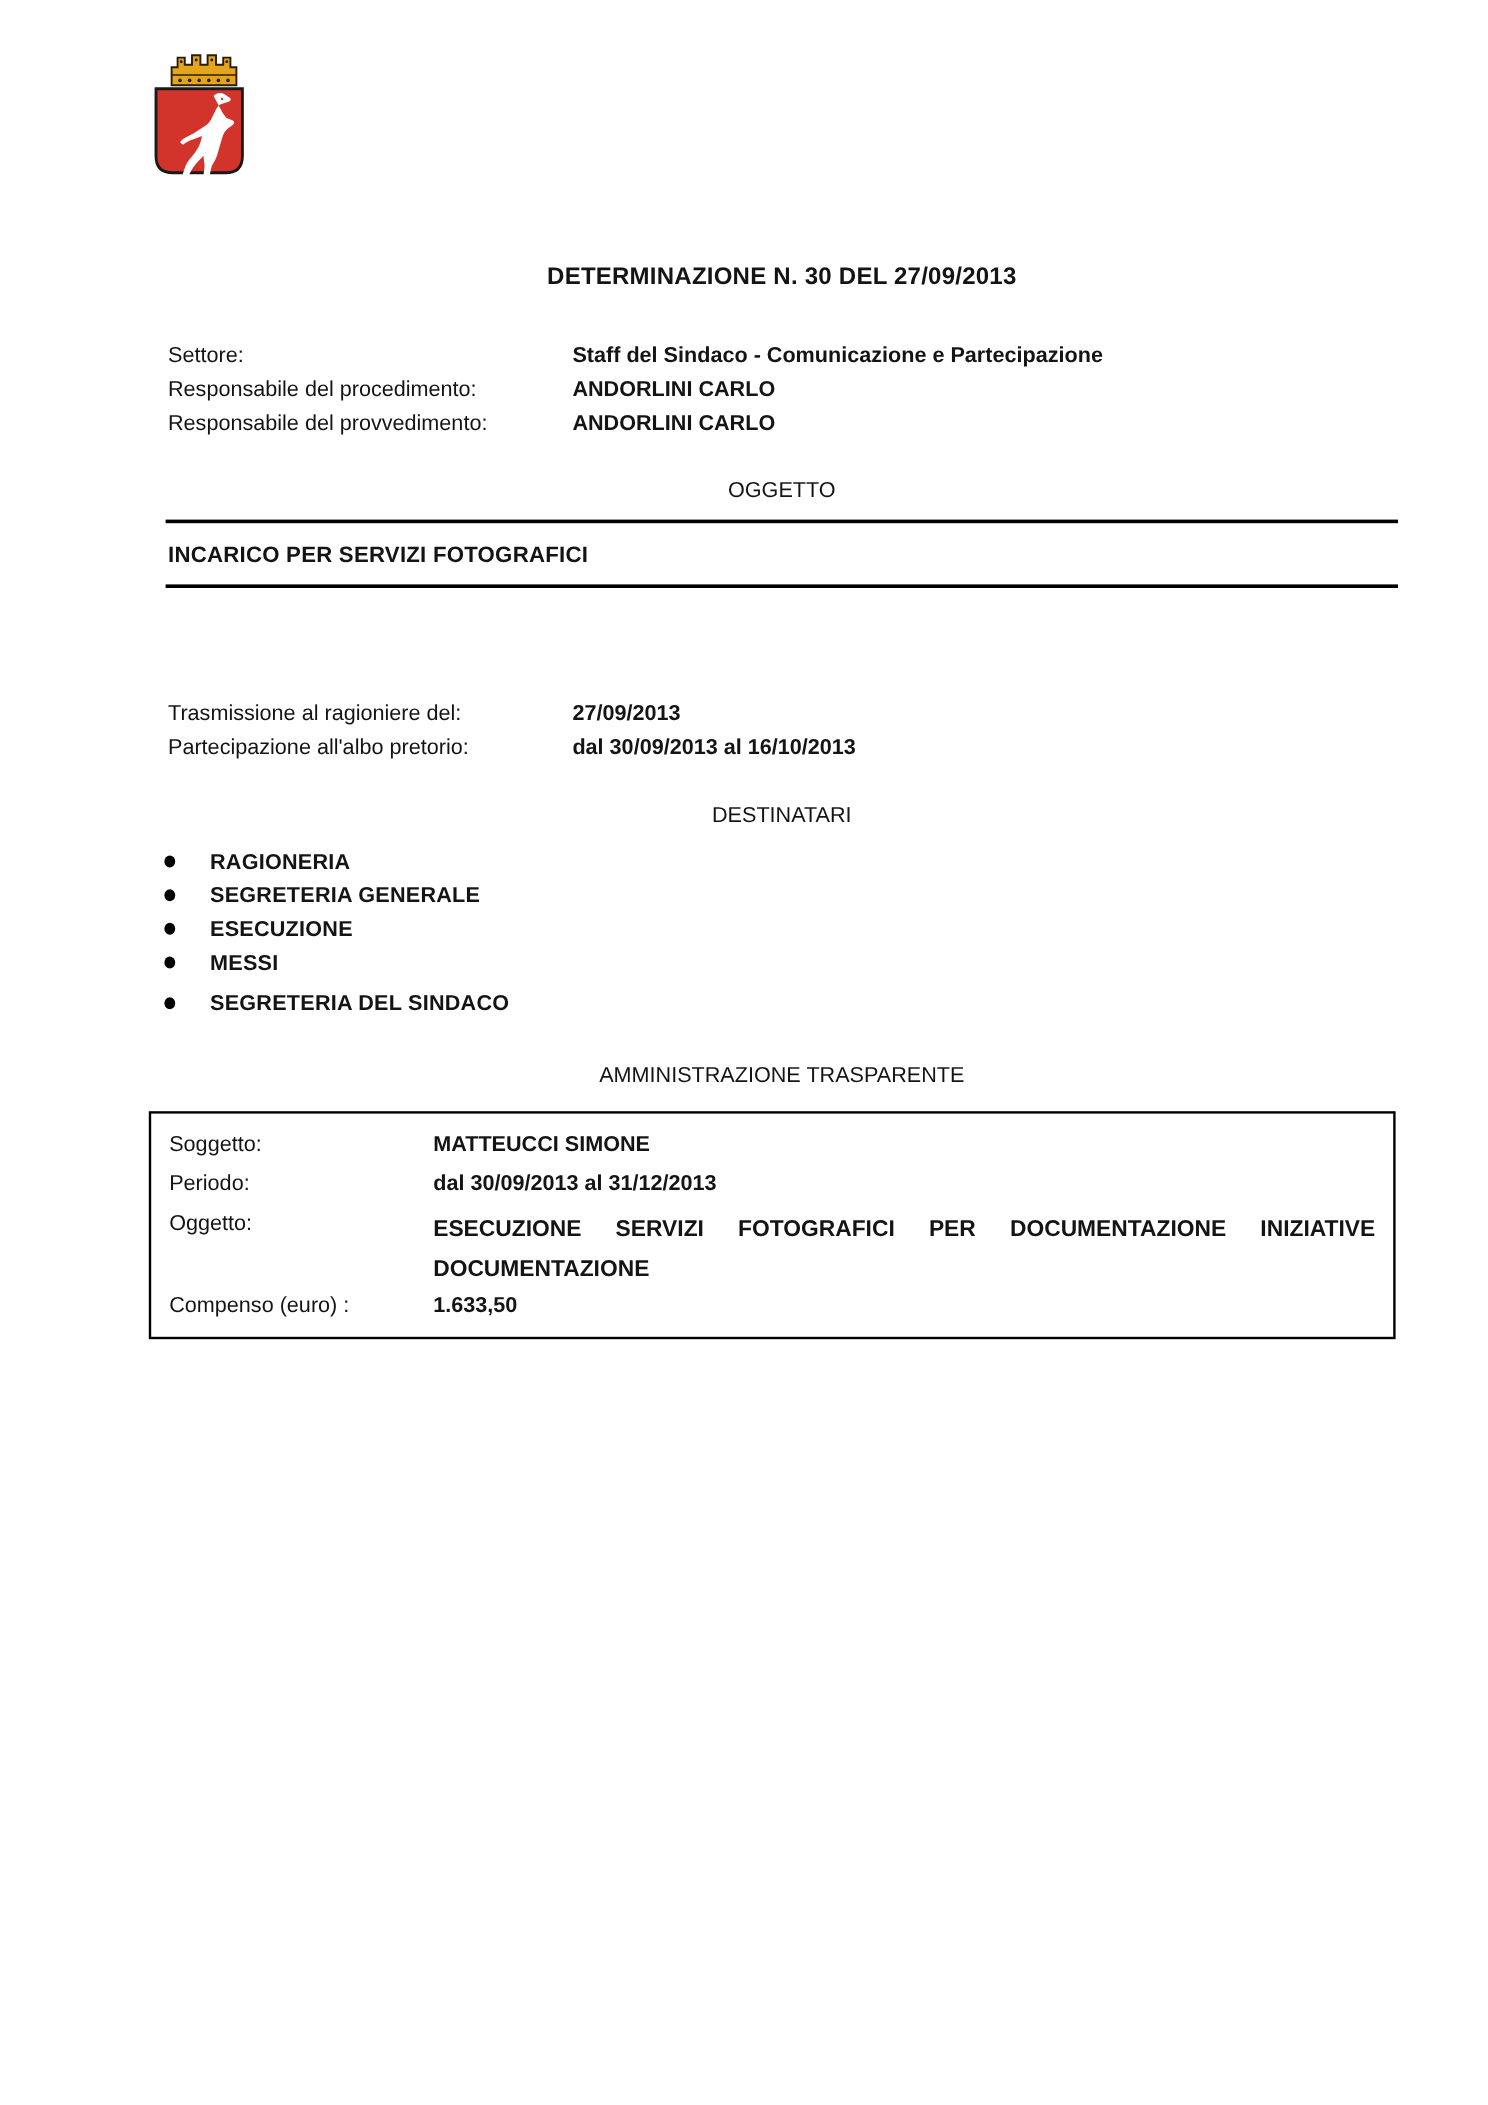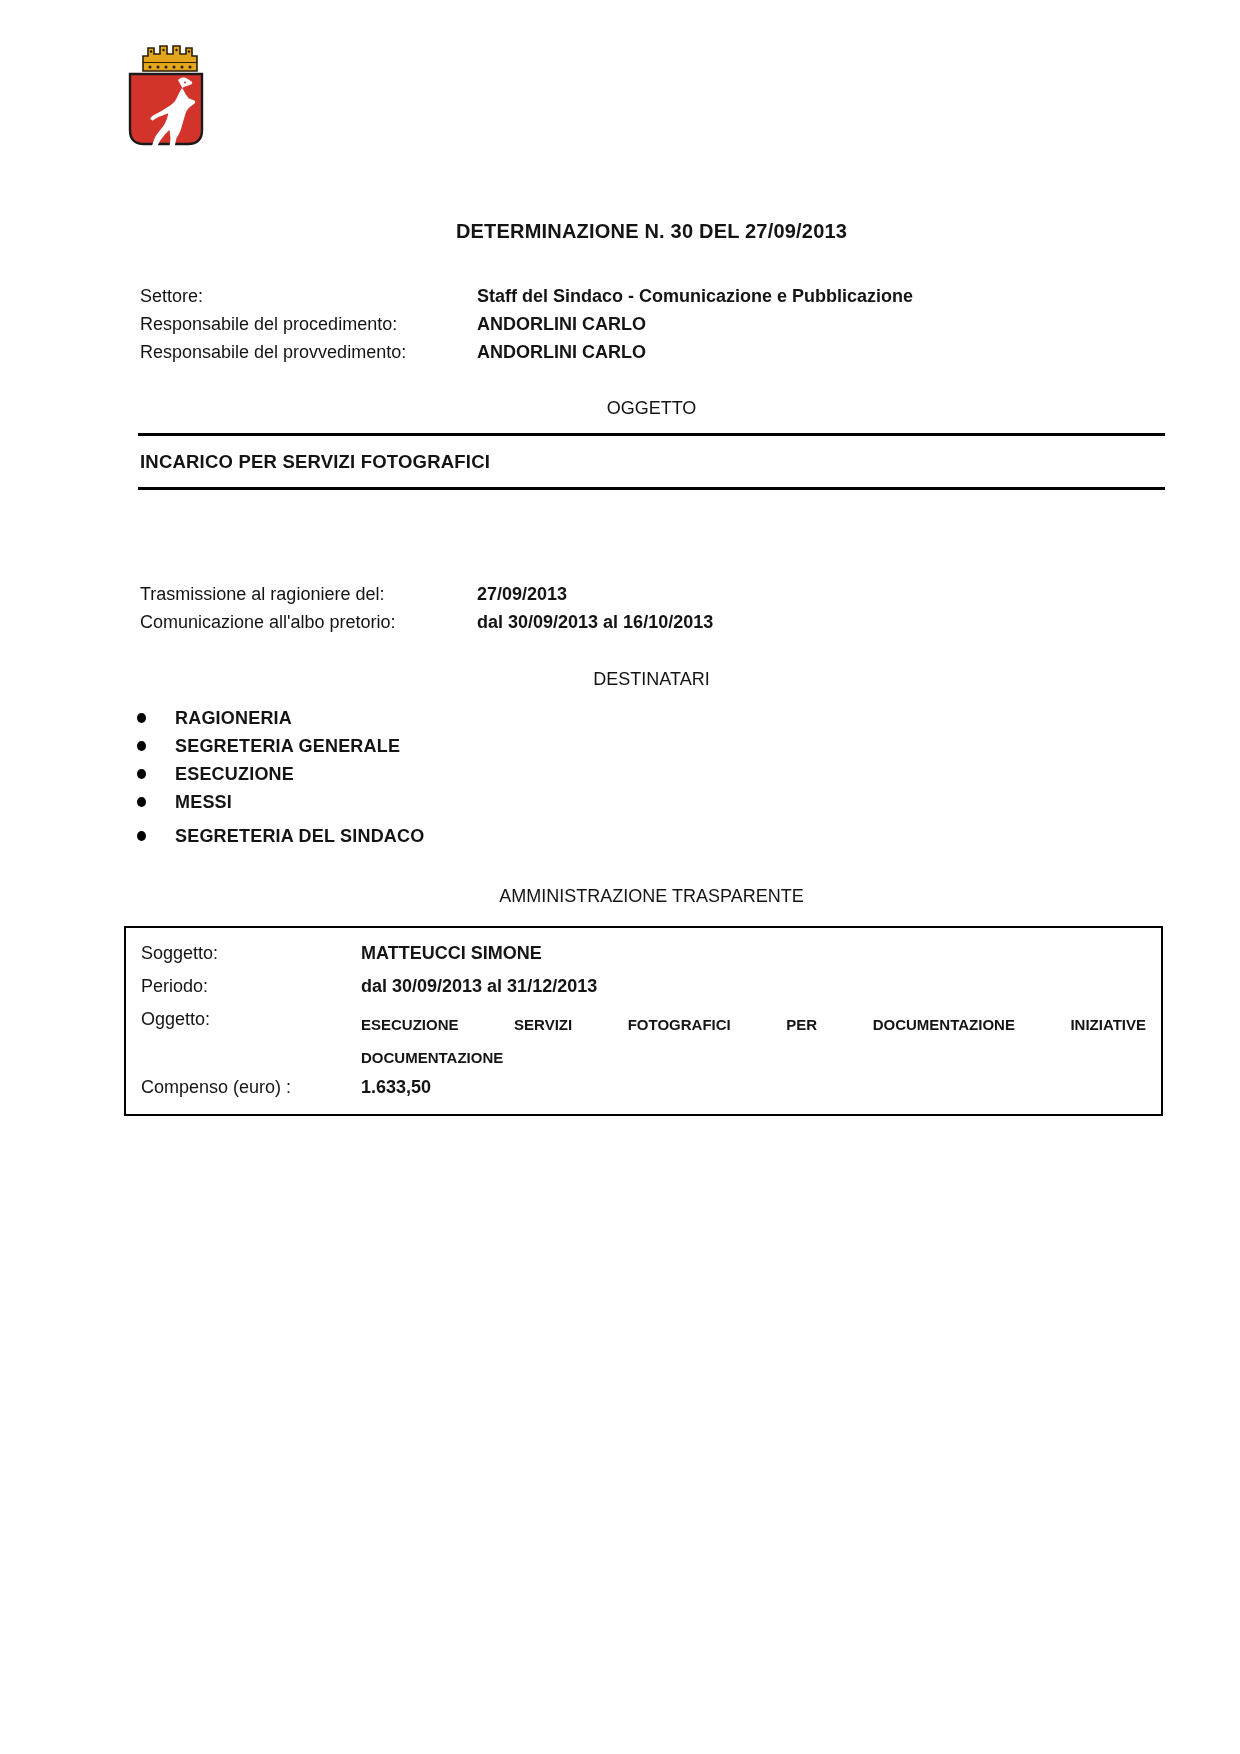--- a/index.html
+++ b/index.html
@@ -42,21 +42,21 @@
   .dest-label{margin-left:29px;font-weight:bold;letter-spacing:.2px;}
   
   .at-box{position:absolute;left:124px;top:926px;width:1035px;height:186px;border:2px solid #000;}
   .box-row{position:absolute;left:15px;display:flex;font-size:18px;line-height:22px;}
   .box-row .lbl{width:220px;flex:0 0 220px;font-weight:normal;}
   .box-row .val{font-weight:bold;}
   .box-row-soggetto{top:14px;}
   .box-row-periodo{top:47px;align-items:center;}
   .box-row-oggetto{top:80px;}
   .box-row-compenso{top:148px;}
-  .just-val{width:785px;font-weight:bold;font-size:15px;line-height:33px;}
+  .just-val{width:785px;font-weight:bold;font-size:19px;line-height:33px;}
   .just-line{display:block;text-align:justify;text-align-last:justify;}
   .plain-line{display:block;}
 </style>
 </head>
 <body>
 
 <div class="page">
 
   <div class="crest">
     <svg width="88" height="110" viewBox="0 0 88 110">
@@ -115,21 +115,21 @@
       </g>
     </svg>
   </div>
 
 
   <div class="centered doc-title">DETERMINAZIONE N. 30 DEL 27/09/2013</div>
 
   <div class="rows meta-rows">
     <div class="row">
       <span class="lbl">Settore:</span>
-      <span class="val">Staff del Sindaco - Comunicazione e Pubblicazione</span>
+      <span class="val">Staff del Sindaco - Comunicazione e Partecipazione</span>
     </div>
     <div class="row">
       <span class="lbl">Responsabile del procedimento:</span>
       <span class="val">ANDORLINI CARLO</span>
     </div>
     <div class="row">
       <span class="lbl">Responsabile del provvedimento:</span>
       <span class="val">ANDORLINI CARLO</span>
     </div>
   </div>
@@ -138,21 +138,21 @@
   <div class="rule rule-1"></div>
   <div class="oggetto-text">INCARICO PER SERVIZI FOTOGRAFICI</div>
   <div class="rule rule-2"></div>
 
   <div class="rows trans-rows">
     <div class="row">
       <span class="lbl">Trasmissione al ragioniere del:</span>
       <span class="val">27/09/2013</span>
     </div>
     <div class="row">
-      <span class="lbl">Comunicazione all'albo pretorio:</span>
+      <span class="lbl">Partecipazione all'albo pretorio:</span>
       <span class="val">dal 30/09/2013 al 16/10/2013</span>
     </div>
   </div>
 
   <div class="centered h-destinatari">DESTINATARI</div>
   <div class="dest-list">
     <div class="dest-item">
       <span class="bullet"></span>
       <span class="dest-label">RAGIONERIA</span>
     </div>

